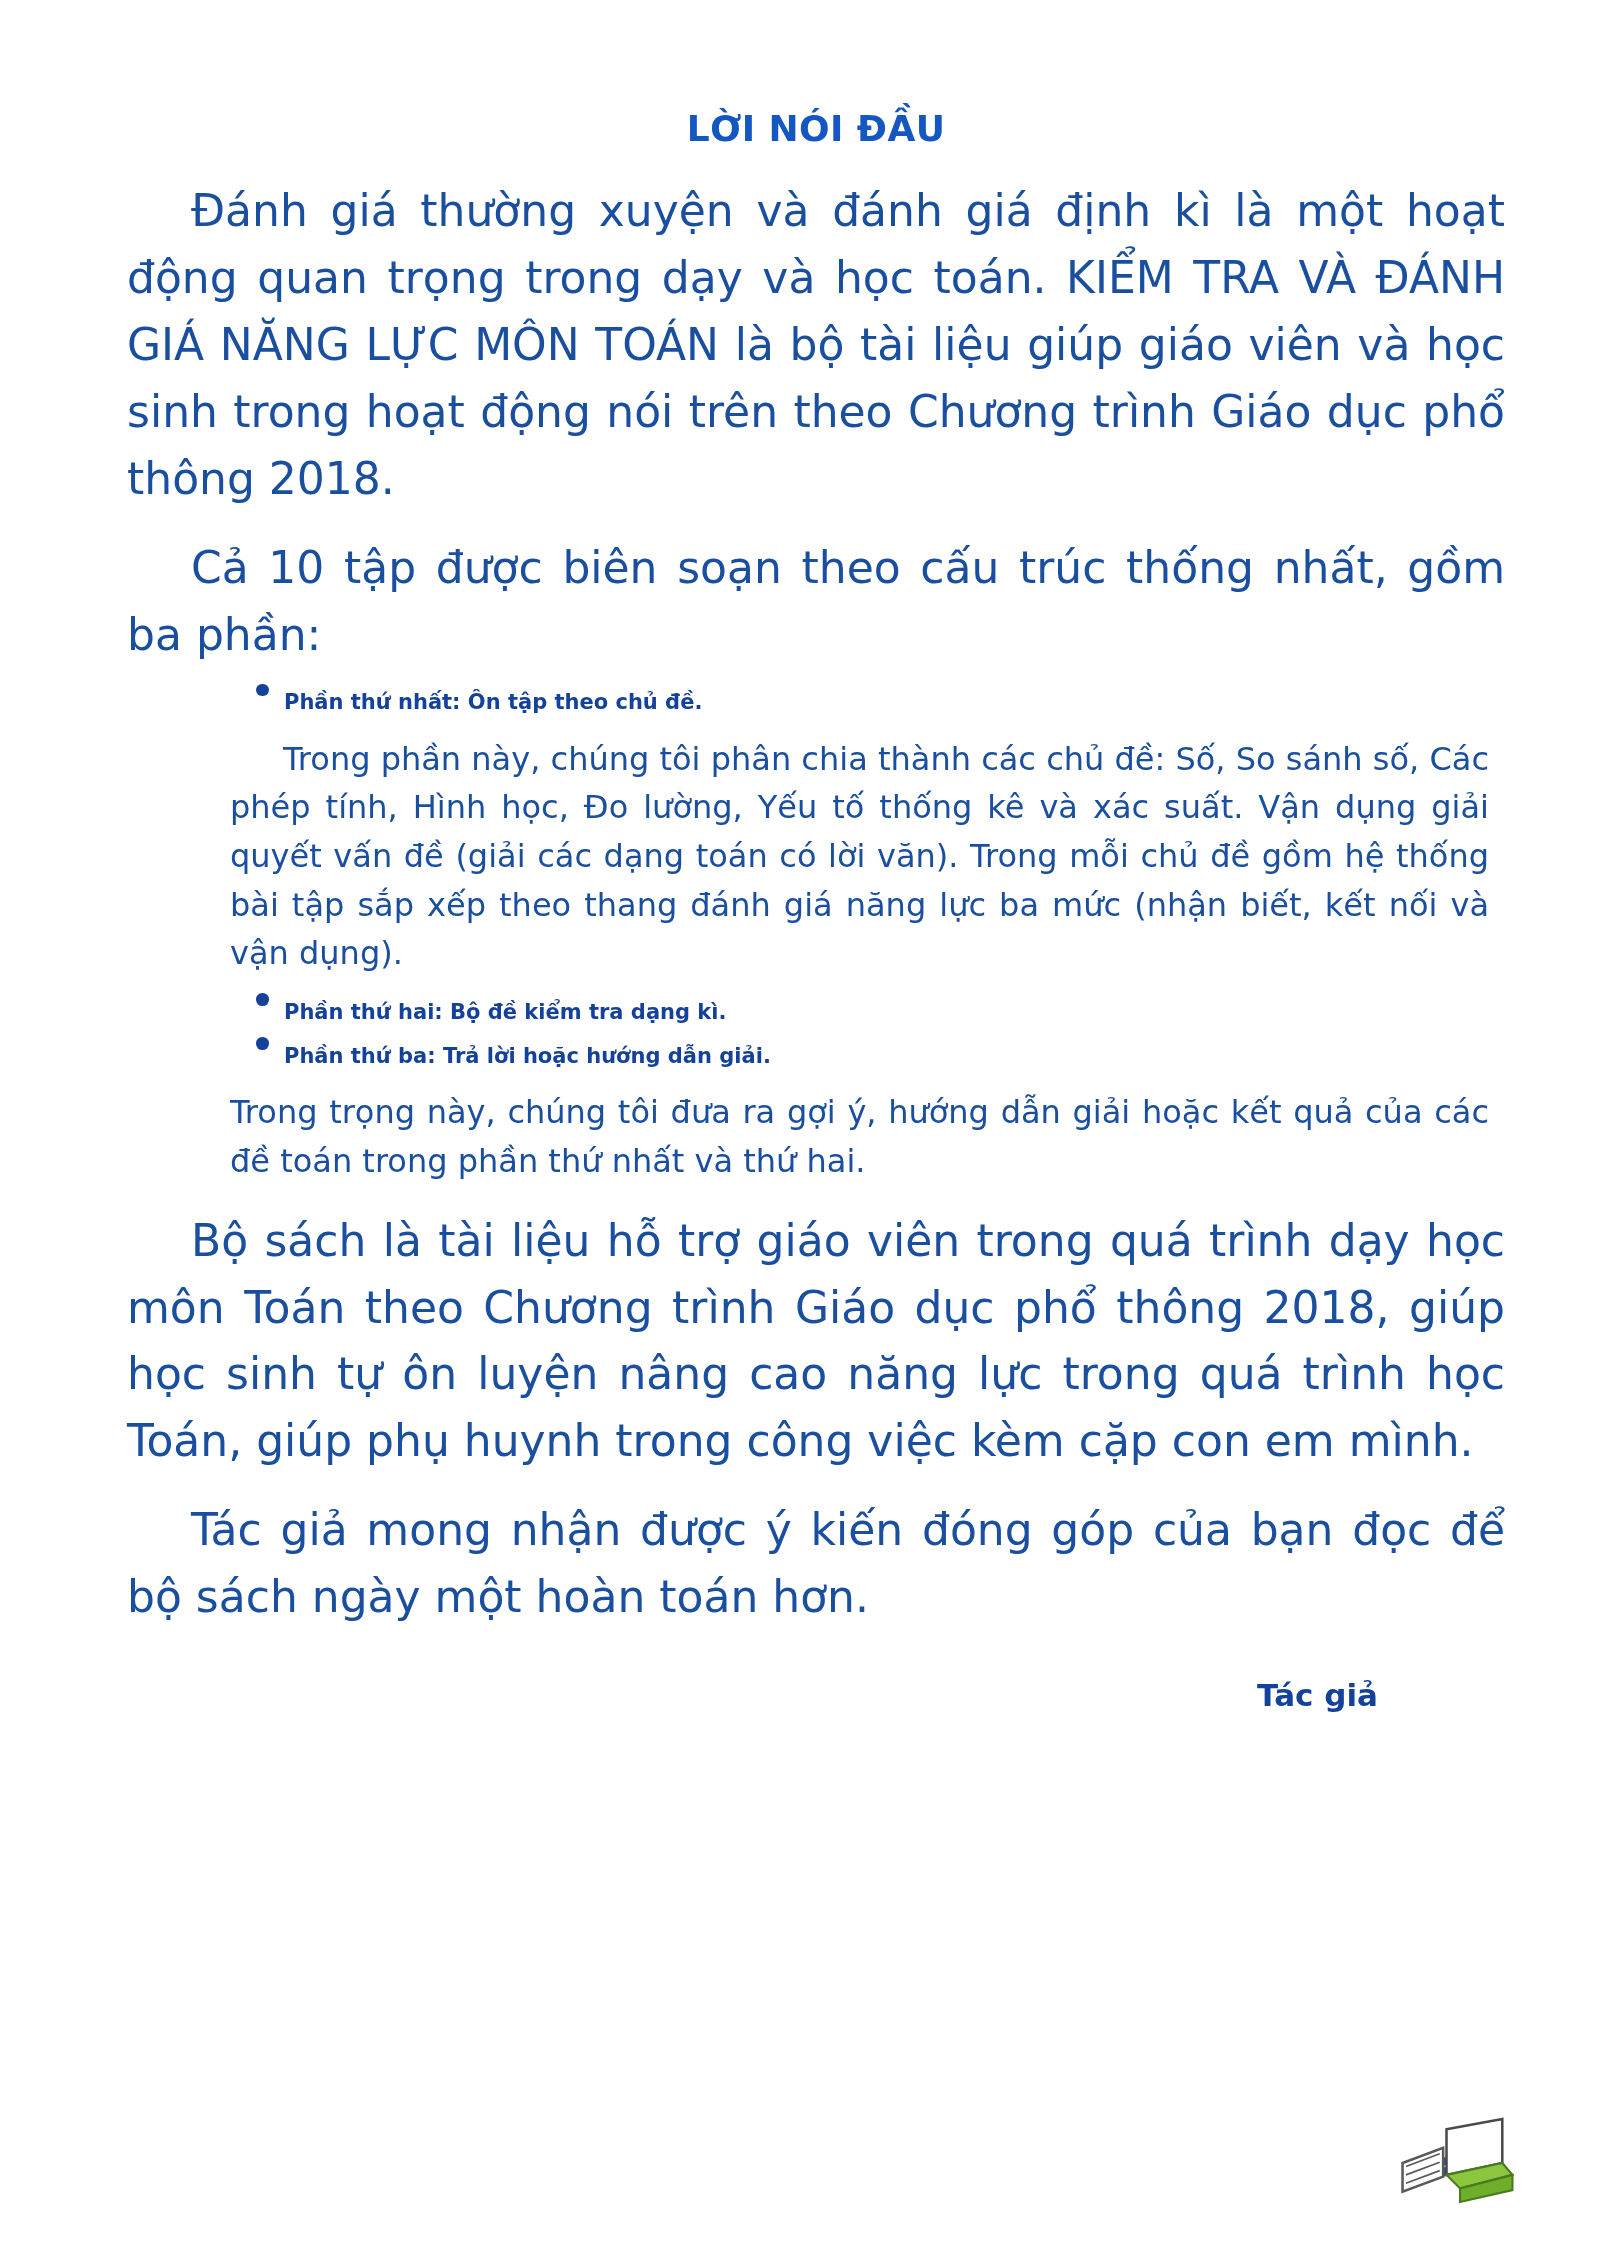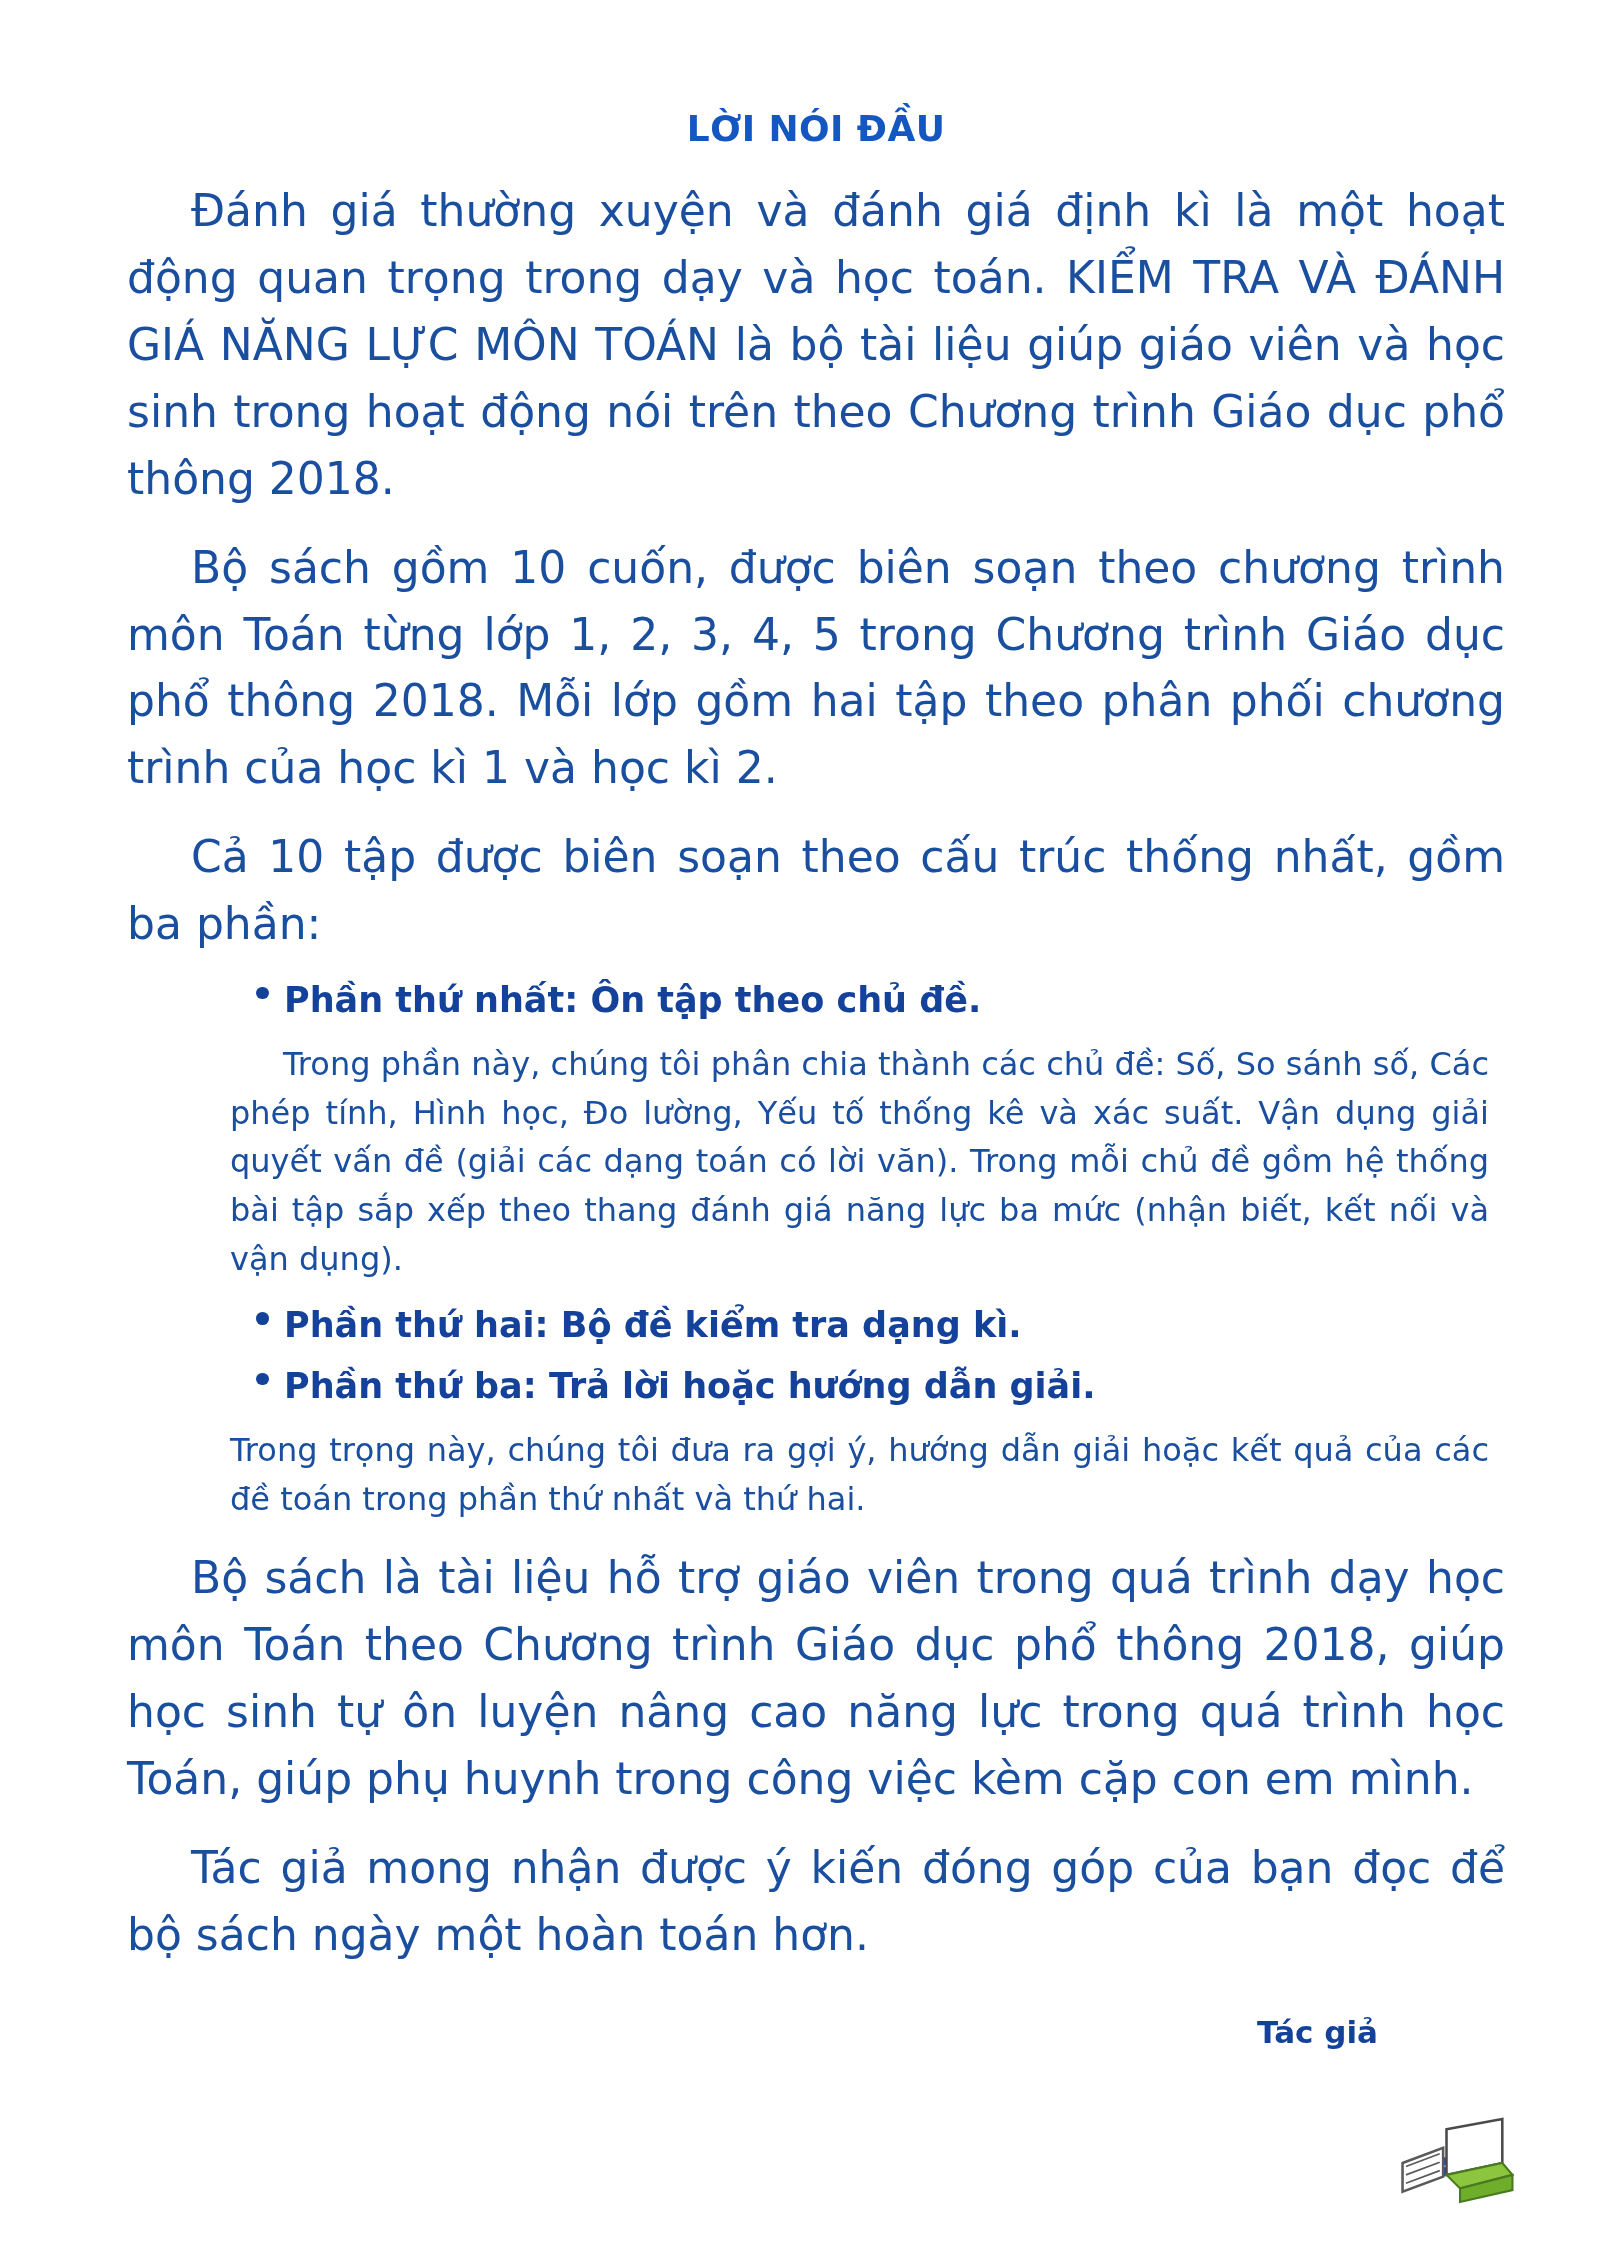--- a/index.html
+++ b/index.html
@@ -39,24 +39,24 @@
     font-size: 44px;
     line-height: 1.52;
     color: #1a4fa0;
     text-align: justify;
     margin: 0 0 22px 0;
     text-indent: 64px;
   }
 
   .bullet-head {
     display: flex;
-    align-items: center;
+    align-items: flex-start;
     margin: 0 0 20.3px 0;
     padding-left: 129px;
-    font-size: 35px;
+    font-size: 21px;
     font-weight: bold;
     color: #14429b;
   }
   .bullet-dot {
     width: 12.7px;
     height: 12.7px;
     border-radius: 50%;
     background: #14429b;
     display: inline-block;
     margin-right: 15.3px;
@@ -108,21 +108,20 @@
   }
 </style>
 </head>
 <body>
 
 <div class="page">
 
   <h1 class="doc-title">LỜI NÓI ĐẦU</h1>
 
   <p class="para">Đánh giá thường xuyện và đánh giá định kì là một hoạt động quan trọng trong dạy và học toán. KIỂM TRA VÀ ĐÁNH GIÁ NĂNG LỰC MÔN TOÁN là bộ tài liệu giúp giáo viên và học sinh trong hoạt động nói trên theo Chương trình Giáo dục phổ thông 2018.</p>
-  <p class="para">Bộ sách gồm 10 cuốn, được biên soạn theo chương trình môn Toán từng lớp 1, 2, 3, 4, 5 trong Chương trình Giáo dục phổ thông 2018. Mỗi lớp gồm hai tập theo phân phối chương trình của học kì 1 và học kì 2.</p>
   <p class="para">Cả 10 tập được biên soạn theo cấu trúc thống nhất, gồm ba phần:</p>
 
   <div class="bullet-head">
     <span class="bullet-dot"></span>
     <span>Phần thứ nhất: Ôn tập theo chủ đề.</span>
   </div>
   <p class="sub-para">Trong phần này, chúng tôi phân chia thành các chủ đề: Số, So sánh số, Các phép tính, Hình học, Đo lường, Yếu tố thống kê và xác suất. Vận dụng giải quyết vấn đề (giải các dạng toán có lời văn). Trong mỗi chủ đề gồm hệ thống bài tập sắp xếp theo thang đánh giá năng lực ba mức (nhận biết, kết nối và vận dụng).</p>
 
   <div class="bullet-head">
     <span class="bullet-dot"></span>

